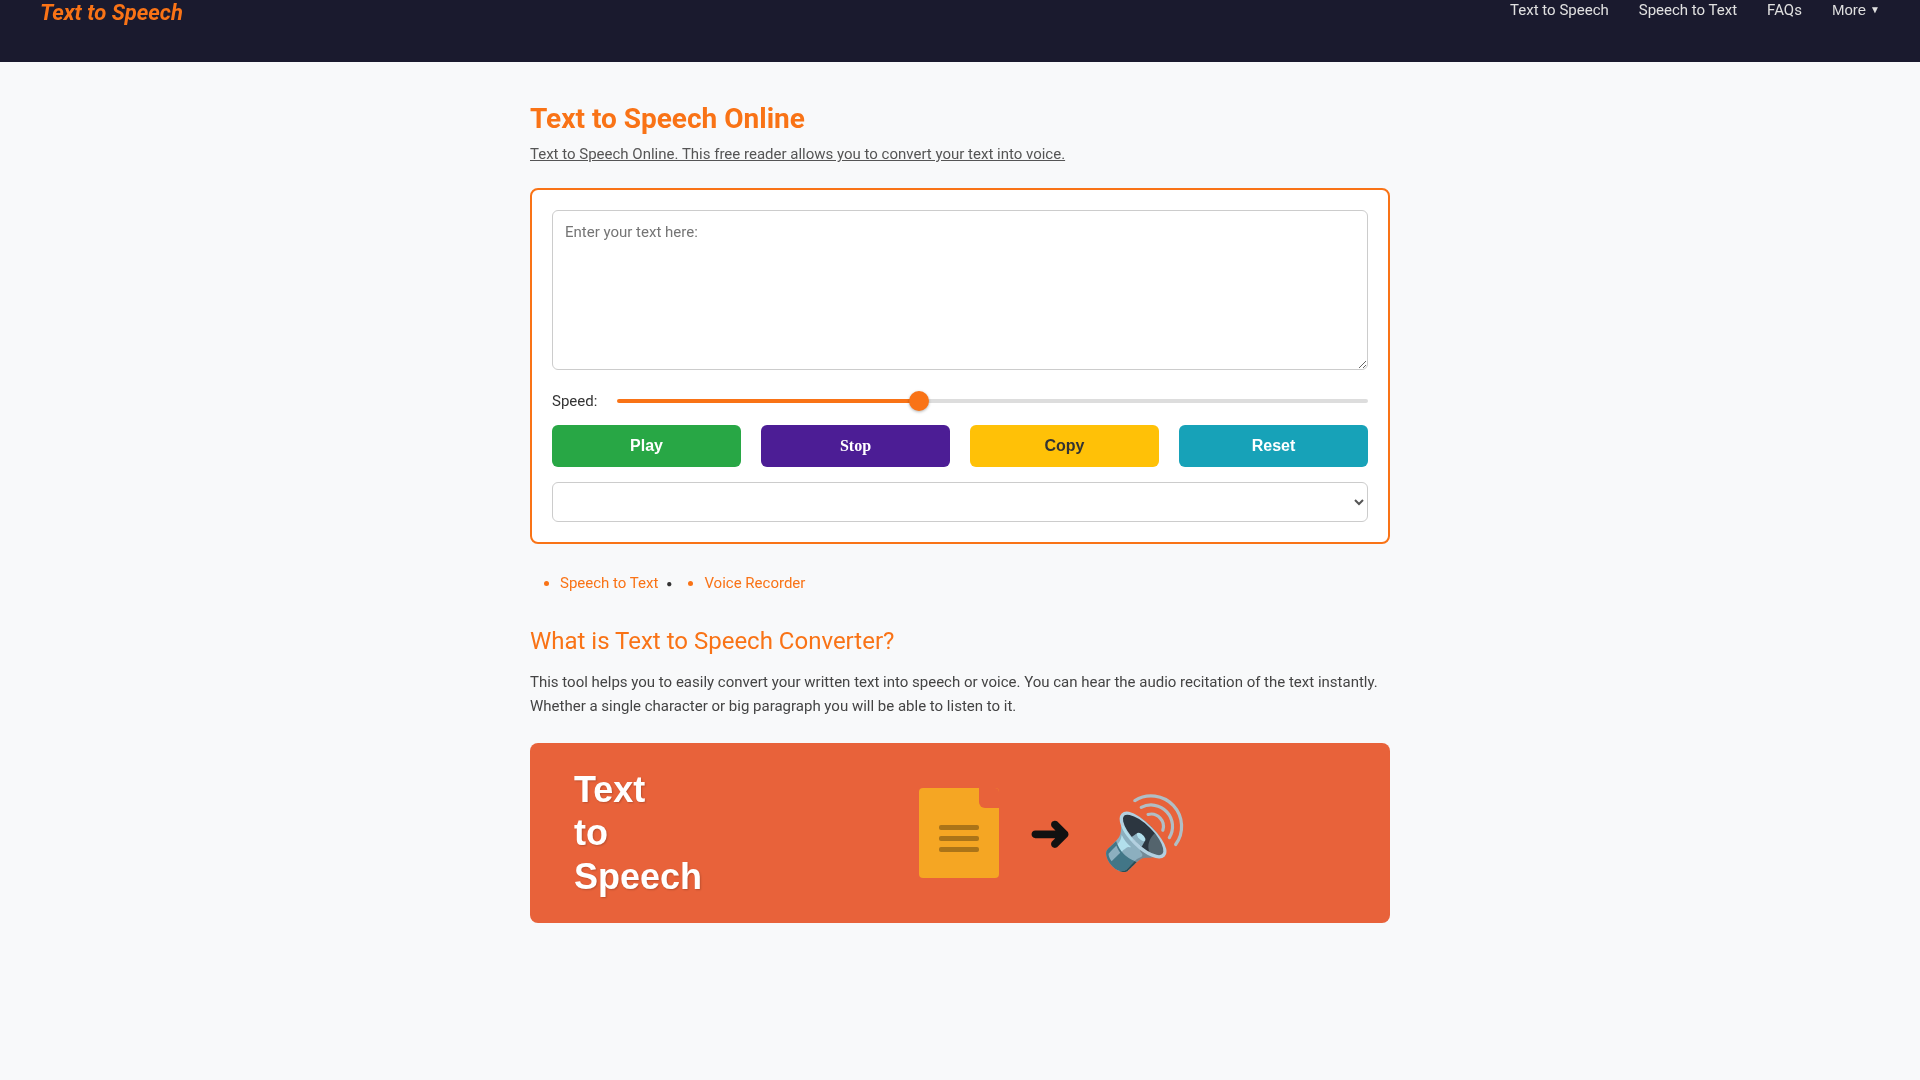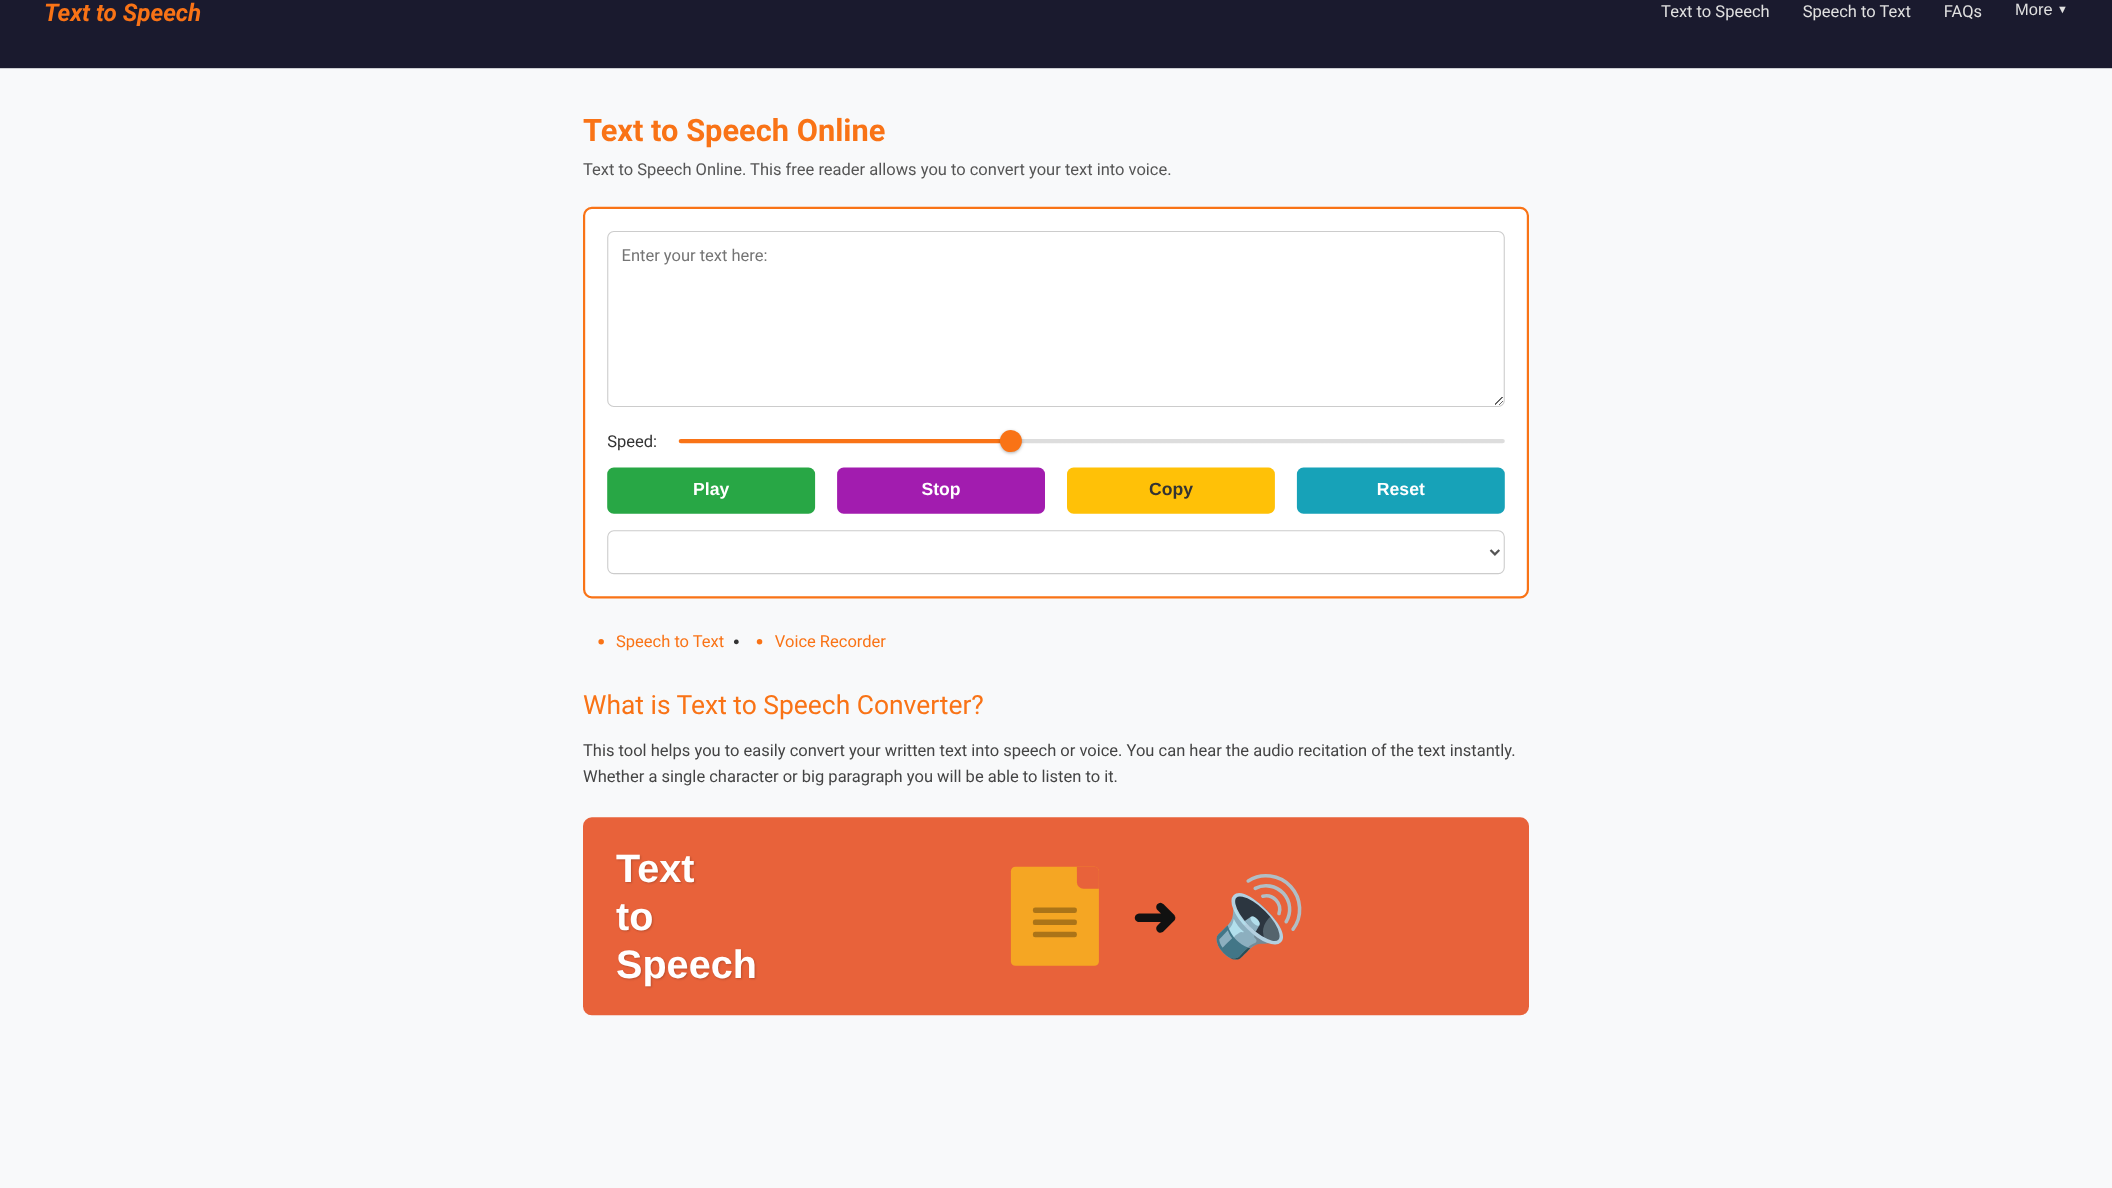--- a/index.html
+++ b/index.html
@@ -58,20 +58,21 @@
       font-size: 28px;
       font-weight: 700;
       color: #f97316;
       margin-bottom: 10px;
     }
 
     .page-subtitle {
       font-size: 15px;
       color: #555;
       margin-bottom: 25px;
+      text-decoration: underline;
     }
 
     
     .tool-box {
       border: 2px solid #f97316;
       border-radius: 8px;
       padding: 20px;
       background: #fff;
       margin-bottom: 20px;
     }
@@ -131,21 +132,21 @@
       flex: 1;
       padding: 12px 10px;
       border: none;
       border-radius: 6px;
       font-size: 16px;
       font-weight: 600;
       cursor: pointer;
       color: #fff;
     }
     .btn-play { background: #28a745; }
-    .btn-stop { background: #a21caf; }
+    .btn-stop { background: #4c1d95; font-family: Liberation Serif, serif; }
     .btn-copy { background: #ffc107; color: #333; }
     .btn-reset { background: #17a2b8; }
 
     
     .voice-select {
       width: 100%;
       padding: 10px 12px;
       border: 1px solid #ccc;
       border-radius: 6px;
       font-size: 14px;
@@ -180,21 +181,21 @@
       font-size: 15px;
       color: #444;
       line-height: 1.6;
       margin-bottom: 25px;
     }
 
     
     .infographic {
       background: #e8623a;
       border-radius: 8px;
-      padding: 0;
+      padding: 14px;
       overflow: hidden;
       height: 180px;
       display: flex;
       align-items: center;
       justify-content: space-around;
       position: relative;
     }
     .infographic-text {
       color: #fff;
       font-size: 36px;

